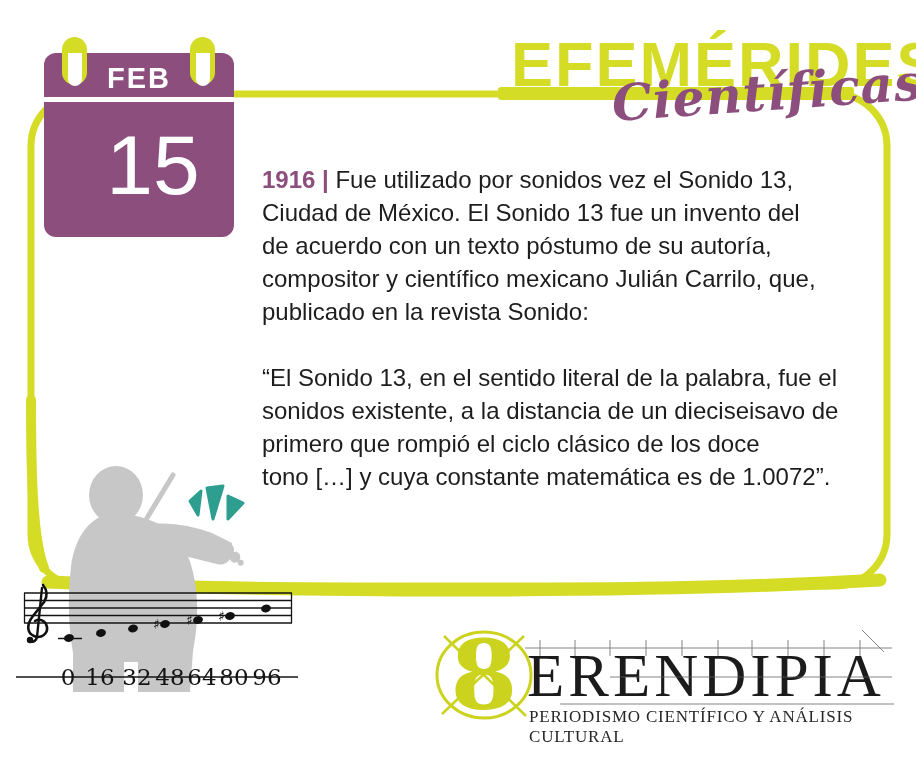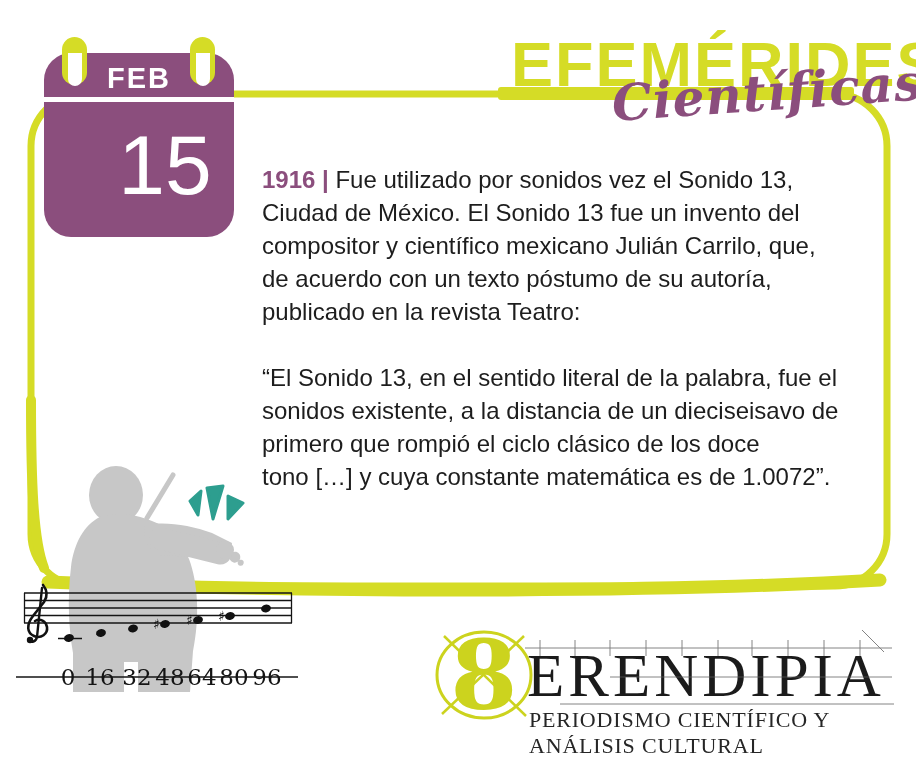--- a/index.html
+++ b/index.html
@@ -4,25 +4,25 @@
 <style>
   html,body{margin:0;padding:0;background:#ffffff;}
   .canvas{position:relative;width:916px;height:768px;background:#ffffff;overflow:hidden;
           font-family:"Liberation Sans",sans-serif;}
   .abs{position:absolute;}
 
   
   #frame-svg{left:0;top:0;}
 
   
-  .calendar{left:44px;top:53px;width:190px;height:184px;background:#8b4e7d;border-radius:27px;}
+  .calendar{left:44px;top:53px;width:190px;height:184px;background:#8b4e7d;border-radius:12px;}
   .cal-sep{position:absolute;left:0;top:44px;width:190px;height:5px;background:#ffffff;}
   .cal-month{position:absolute;left:0;top:9px;width:190px;text-align:center;color:#ffffff;
              font-size:29px;font-weight:600;letter-spacing:2px;}
-  .cal-day{position:absolute;left:12px;top:52px;width:218px;text-align:center;color:#ffffff;
+  .cal-day{position:absolute;left:0;top:52px;width:218px;text-align:center;color:#ffffff;
            font-size:84px;font-weight:400;line-height:120px;}
   .cal-ring{position:absolute;top:-16px;width:25px;height:48px;background:#d5dc26;border-radius:13px;}
   .cal-ring-hole{position:absolute;left:5.5px;top:16px;width:14px;height:33px;background:#ffffff;
                  border-radius:0 0 7px 7px;}
   .ring-left{left:18px;} .ring-right{left:146px;}
 
   
   .title-main{left:511px;top:38px;color:#d5dc26;font-size:63px;font-weight:bold;
               letter-spacing:2px;line-height:52px;}
   .title-script{left:612px;top:74px;color:#8b4e7d;font-family:"DejaVu Serif",serif;
@@ -34,21 +34,21 @@
   .para{margin:0 0 33px 0;}
   .tline{white-space:nowrap;}
   .run-i{}
   .run-year{color:#8b4e7d;font-weight:bold;}
 
   
   .logo{left:430px;top:622px;width:470px;height:120px;}
   .logo-name{position:absolute;left:97px;top:22px;font-family:"Liberation Serif",serif;
              font-size:61px;color:#1b1b1b;letter-spacing:4px;line-height:64px;}
   .logo-tagline{position:absolute;left:99px;top:85px;font-family:"Liberation Serif",serif;
-                font-size:22px;letter-spacing:0.8px;color:#262626;}
+                font-size:17px;letter-spacing:0.8px;color:#262626;}
 </style>
 </head>
 <body>
 
 <div class="canvas">
 
   <svg class="abs" id="frame-svg" width="916" height="768" viewBox="0 0 916 768">
     <rect x="31" y="94" width="856" height="492" rx="52" fill="none" stroke="#d5dc26" stroke-width="7"></rect>
     <rect x="498" y="87" width="356" height="13" rx="3" fill="#d5dc26"></rect>
     <path d="M 48,582 C 300,593 660,593 880,580" fill="none" stroke="#d5dc26" stroke-width="13" stroke-linecap="round"></path>
@@ -67,23 +67,23 @@
     <div class="cal-day">15</div>
   </div>
 
   <div class="abs title-main">EFEMÉRIDES</div>
   <div class="abs title-script">Científicas</div>
 
   <div class="abs text-col">
     <div class="para">
         <div class="tline"><span class="run-year">1916 | </span><span>Fue utilizado por sonidos vez el </span><span class="run-i">Sonido 13</span><span>,</span></div>
         <div class="tline"><span>Ciudad de México. El </span><span class="run-i">Sonido 13</span><span> fue un invento del</span></div>
+        <div class="tline"><span>de acuerdo con un texto póstumo de su autoría,</span></div>
         <div class="tline"><span>compositor y científico mexicano Julián Carrilo, que,</span></div>
-        <div class="tline"><span>de acuerdo con un texto póstumo de su autoría,</span></div>
-        <div class="tline"><span>publicado en la revista </span><span class="run-i">Teatro</span><span>:</span></div>
+        <div class="tline"><span>publicado en la revista </span><span class="run-i">Sonido</span><span>:</span></div>
       </div>
     <div class="para">
         <div class="tline"><span>“El </span><span class="run-i">Sonido 13</span><span>, en el sentido literal de la palabra, fue el</span></div>
         <div class="tline"><span>sonidos existente, a la distancia de un dieciseisavo de</span></div>
         <div class="tline"><span>primero que rompió el ciclo clásico de los doce</span></div>
         <div class="tline"><span>tono […] y cuya constante matemática es de 1.0072”.</span></div>
       </div>
   </div>
 
   <svg class="abs" style="left:40px;top:455px;" width="230" height="250" viewBox="0 0 230 250">

